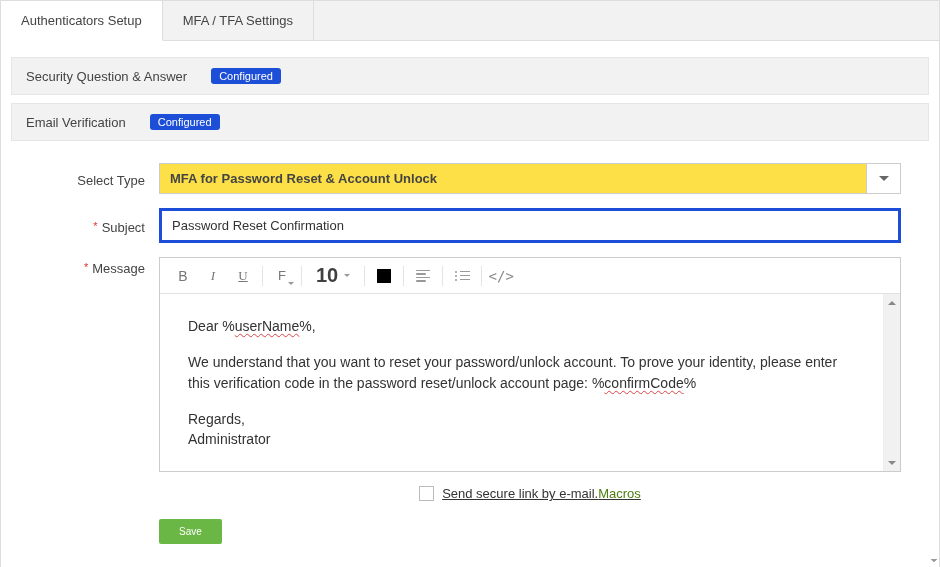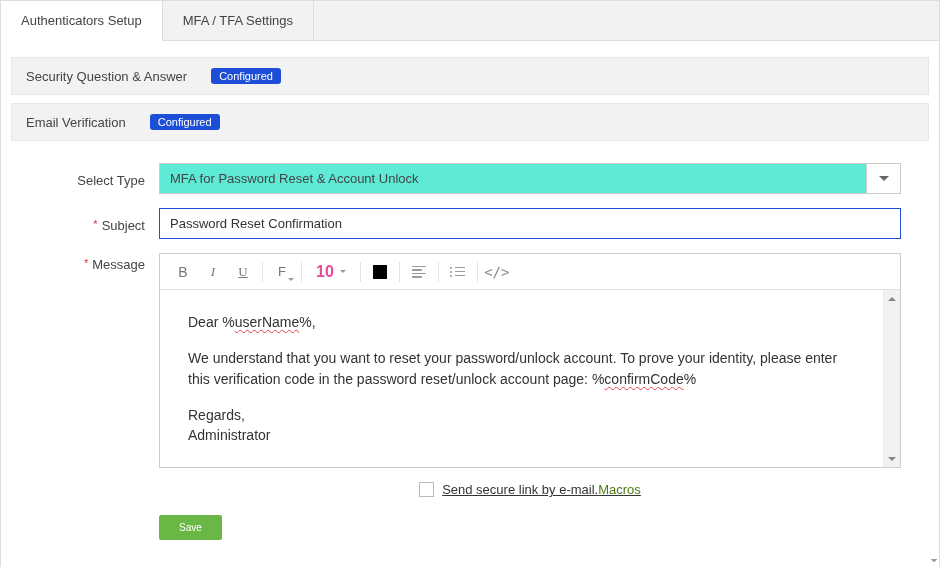--- a/index.html
+++ b/index.html
@@ -69,42 +69,43 @@
     vertical-align: top;
   }
   .field-col { flex: 1; }
   .select-wrap {
     display: flex;
   }
   .select-text {
     flex: 1;
     border: 1px solid #ccc;
     padding: 7px 10px;
-    background: #5eead4;
+    background: #fde047;
     color: #444;
+    font-weight: bold;
   }
   .select-btn {
     width: 34px;
     border: 1px solid #ccc;
     border-left: none;
     background: #fff;
     display: flex;
     align-items: center;
     justify-content: center;
     cursor: pointer;
   }
   .chev {
     width: 0; height: 0;
     border-left: 5px solid transparent;
     border-right: 5px solid transparent;
     border-top: 5px solid #666;
   }
   input.text-field {
     width: 100%;
-    border: 1px solid #1d4ed8;
+    border: 3px solid #1d4ed8;
     padding: 7px 10px;
     font-family: inherit;
     font-size: 13px;
     color: #333;
     background: #fff;
   }
   .editor {
     border: 1px solid #ccc;
   }
   .toolbar {
@@ -132,23 +133,23 @@
   .tbtn.ffam { font-family: Arial; font-size: 13px; position: relative; }
   .tbtn.ffam::after {
     content: "";
     border-left: 3px solid transparent;
     border-right: 3px solid transparent;
     border-top: 3px solid #999;
     position: absolute; right: 2px; bottom: 6px;
   }
   .sep { width: 1px; height: 20px; background: #e4e4e4; margin: 0 4px; }
   .fsize {
-    font-size: 16px;
+    font-size: 20px;
     font-weight: bold;
-    color: #ec4899;
+    color: #404040;
     padding: 0 10px;
     height: 28px;
     display: flex;
     align-items: center;
     cursor: pointer;
     position: relative;
   }
   .fsize::after {
     content: "";
     border-left: 3px solid transparent;

